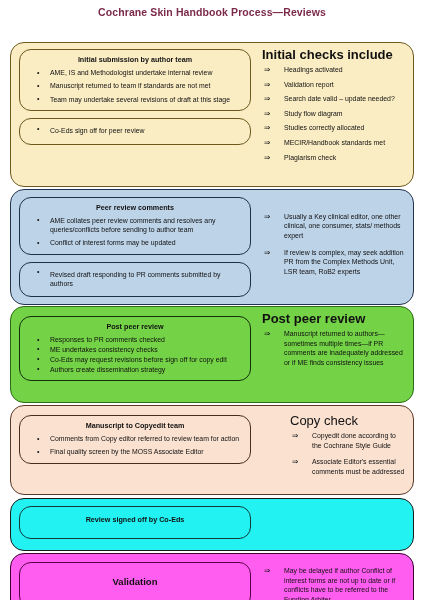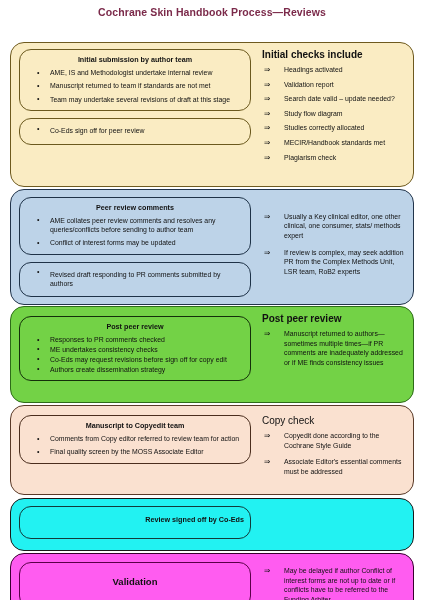--- a/index.html
+++ b/index.html
@@ -85,21 +85,20 @@
     line-height: 10px;
     margin-bottom: 3px;
   }
   .inner-title.big {
     font-size: 9.5px;
     line-height: 14px;
     margin: 7px 0 14px 0;
   }
   .inner-title.mid {
     margin: 3px 0 4px 0;
-    text-align: right;
   }
 
   ul.bullets {
     list-style: none;
     margin: 0;
     padding: 0;
   }
   ul.bullets li {
     position: relative;
     font-size: 6.9px;
@@ -114,21 +113,21 @@
     content: "\2022";
     position: absolute;
     left: 11px;
     top: -0.5px;
     font-size: 7px;
     color: #111;
   }
 
   
   .rcol-head {
-    font-size: 10px;
+    font-size: 13px;
     font-weight: bold;
     color: #111;
     line-height: 10px;
     margin-bottom: 5px;
   }
   .rcol-head.light { font-weight: normal; }
 
   ul.arrows {
     list-style: none;
     margin: 0;
@@ -228,21 +227,21 @@
       </div>
     </div>
     <div class="col-right">
       <div class="rcol-head">Post peer review</div>
       <ul class="arrows">
         <li><span class="arrow-glyph">⇒</span><span>Manuscript returned to authors—sometimes multiple times—if PR comments are inadequately addressed or if ME finds consistency issues</span></li>
       </ul>
     </div>
   </div>
 
-  <div class="band peach" style="top:382px; height:90px;">
+  <div class="band peach" style="top:382px; height:90px;gap:28px;">
     <div class="col-left">
       <div class="inner peach" style="margin-top:3px;">
         <div class="inner-title">Manuscript to Copyedit team</div>
         <ul class="bullets">
           <li>Comments from Copy editor referred to review team for action</li>
           <li>Final quality screen by the MOSS Associate Editor</li>
         </ul>
       </div>
     </div>
     <div class="col-right" style="padding-top:10px;">

